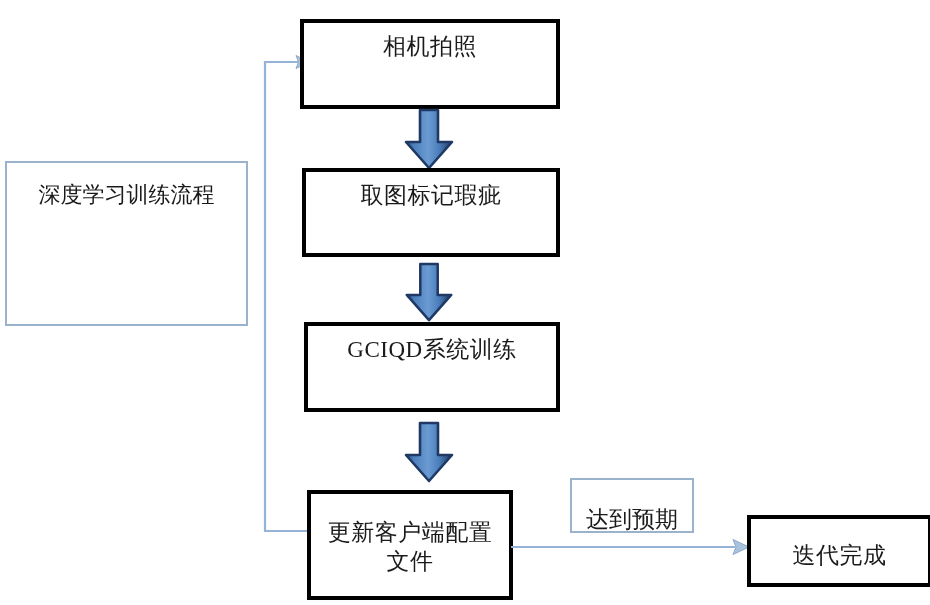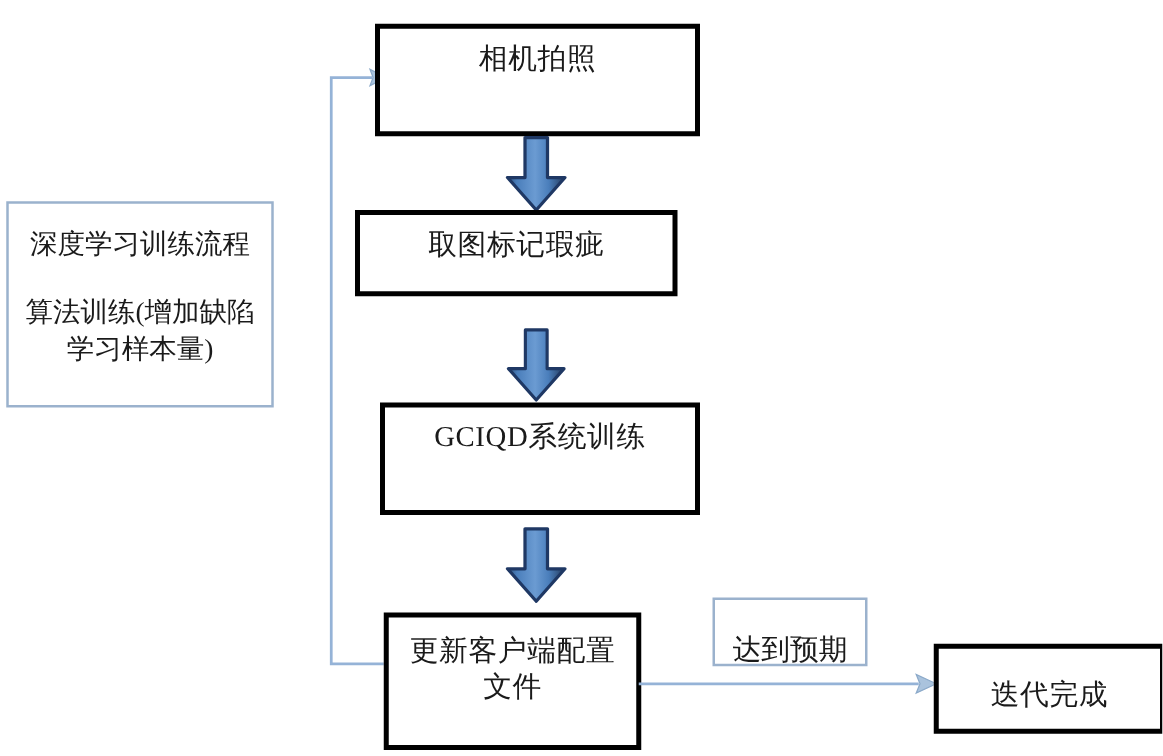--- a/index.html
+++ b/index.html
@@ -52,21 +52,21 @@
     line-height: 1.3;
     color: #1a1a1a;
     white-space: pre-line;
   }
 
   
   #side-panel {
     position: absolute;
     left: 5px;
     top: 161px;
-    width: 214px;
+    width: 243px;
     height: 165px;
     box-sizing: border-box;
     background: #ffffff;
     border: 2px solid #9bb2cd;
     text-align: center;
   }
   #side-panel .panel-line {
     display: block;
     font-size: 22px;
     line-height: 1.32;
@@ -90,22 +90,20 @@
   }
   .connector svg { display: block; width: 100%; height: 100%; overflow: visible; }
 </style>
 </head>
 <body>
 
 <div id="canvas">
 
   <div id="side-panel">
     <span class="panel-line line-1">深度学习训练流程</span>
-    <span class="panel-line line-2">算法训练(增加缺陷
-学习样本量)</span>
   </div>
 
   <div class="connector" style="left:262px; top:58px; width:48px; height:475px;">
     <svg viewBox="0 0 48 475" preserveAspectRatio="none">
       <path d="M 46 473 L 3 473 L 3 4 L 36 4" fill="none" stroke="#95b3d7" stroke-width="2.2"></path>
       <path d="M 47 4 L 34 -2.5 L 36.5 4 L 34 10.5 Z" fill="#aac3dd" stroke="#8ba9c9" stroke-width="1"></path>
     </svg>
   </div>
 
   <div class="proc-box" style="left:300px; top:19px; width:260px; height:90px;">
@@ -120,42 +118,42 @@
           <stop offset="16%" stop-color="#4a7ebb"></stop>
           <stop offset="48%" stop-color="#6b9bd2"></stop>
           <stop offset="72%" stop-color="#4a7ebb"></stop>
           <stop offset="100%" stop-color="#24395a"></stop>
         </linearGradient>
       </defs>
       <path d="M 17 2 L 35 2 L 35 34 L 49 34 L 26 60 L 3 34 L 17 34 Z" fill="url(#ag1)" stroke="#1f3864" stroke-width="2.6" stroke-linejoin="round"></path>
     </svg>
   </div>
 
-  <div class="proc-box" style="left:284px; top:168px; width:258px; height:69px;">
+  <div class="proc-box" style="left:302px; top:168px; width:258px; height:89px;">
     <span class="box-text">取图标记瑕疵</span>
   </div>
 
   <div class="block-arrow" style="left:403px; top:262px; width:52px; height:60px;">
     <svg viewBox="0 0 52 62">
       <path d="M 17 2 L 35 2 L 35 34 L 49 34 L 26 60 L 3 34 L 17 34 Z" fill="url(#ag1)" stroke="#1f3864" stroke-width="2.6" stroke-linejoin="round"></path>
     </svg>
   </div>
 
   <div class="proc-box" style="left:304px; top:322px; width:256px; height:90px;font-family:Liberation Serif, serif;">
     <span class="box-text">GCIQD系统训练</span>
   </div>
 
   <div class="block-arrow" style="left:403px; top:420px; width:52px; height:64px;">
     <svg viewBox="0 0 52 62">
       <path d="M 17 2 L 35 2 L 35 34 L 49 34 L 26 60 L 3 34 L 17 34 Z" fill="url(#ag1)" stroke="#1f3864" stroke-width="2.6" stroke-linejoin="round"></path>
     </svg>
   </div>
 
   <div class="proc-box" style="left:307px; top:490px; width:206px; height:110px;">
-    <span class="box-text" style="padding-top:12px;font-family:Liberation Serif, serif;">更新客户端配置
+    <span class="box-text" style="padding-top:24px;font-family:Liberation Serif, serif;">更新客户端配置
 文件</span>
   </div>
 
   <div class="connector" style="left:511px; top:536px; width:240px; height:22px;">
     <svg viewBox="0 0 240 22" preserveAspectRatio="none">
       <path d="M 0 11 L 224 11" fill="none" stroke="#95b3d7" stroke-width="2.2"></path>
       <path d="M 238 11 L 222 3.5 L 225 11 L 222 18.5 Z" fill="#aac3dd" stroke="#8ba9c9" stroke-width="1"></path>
     </svg>
   </div>
 

